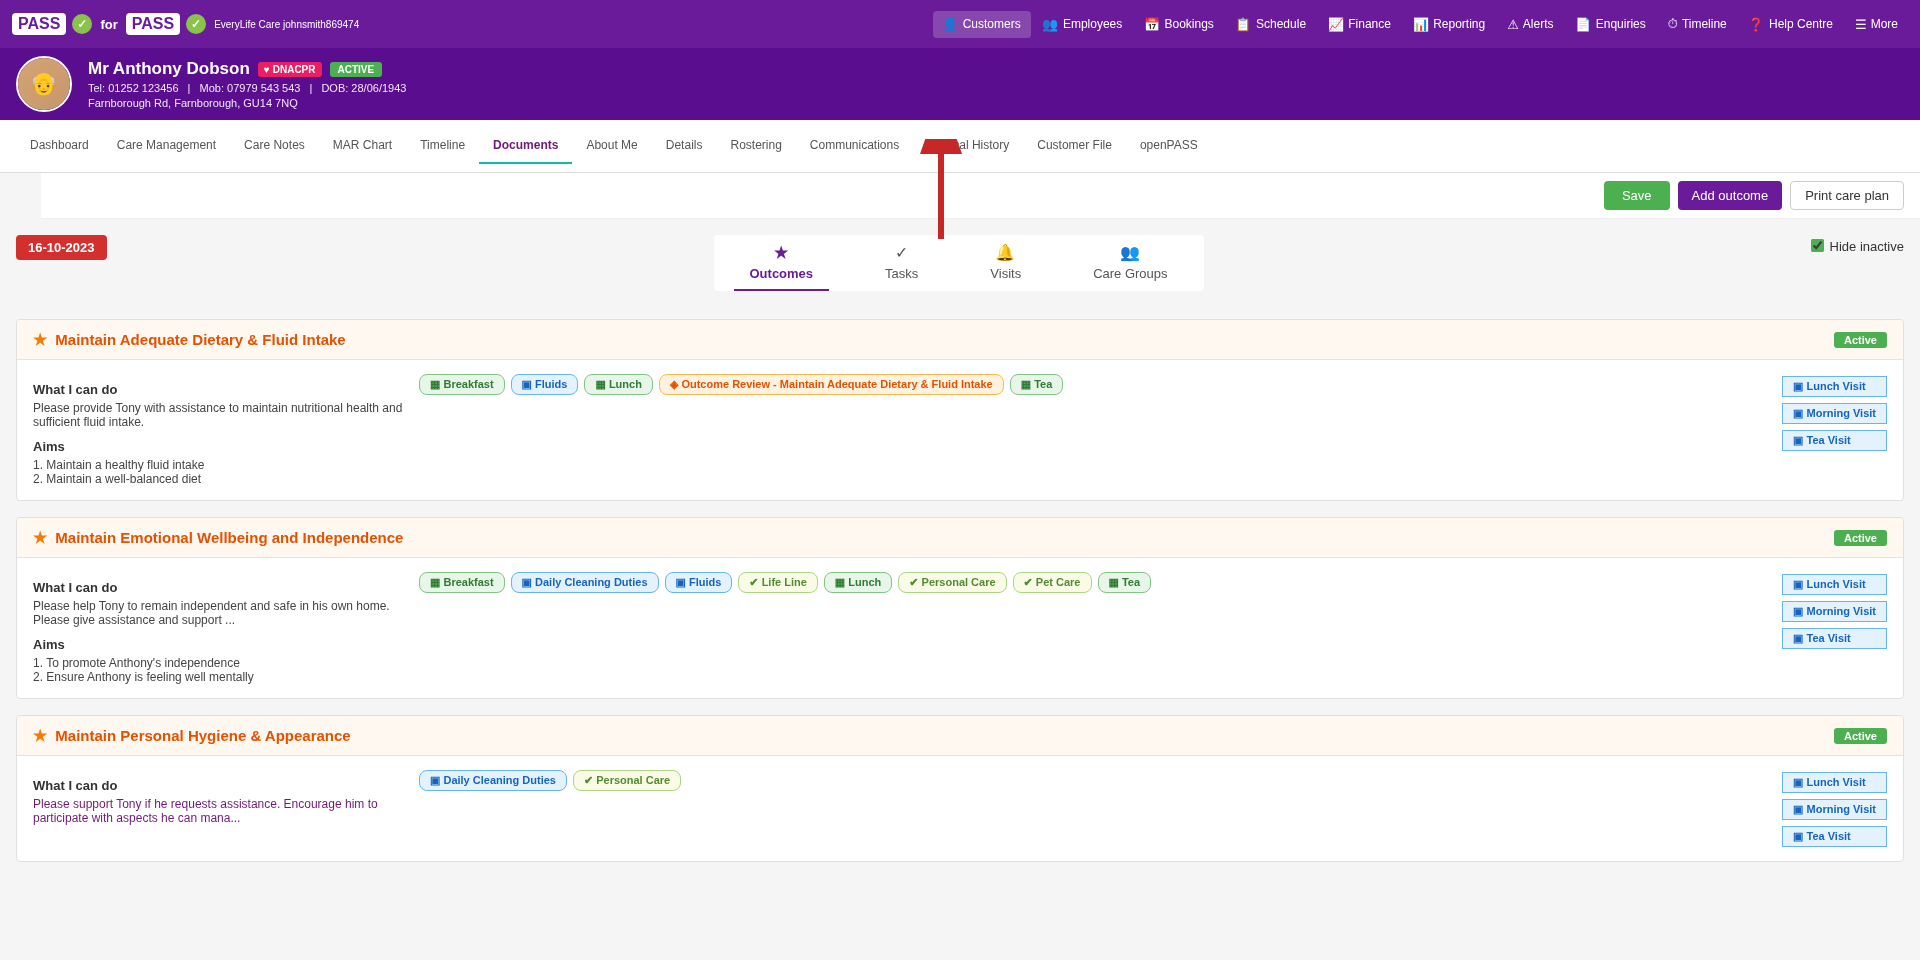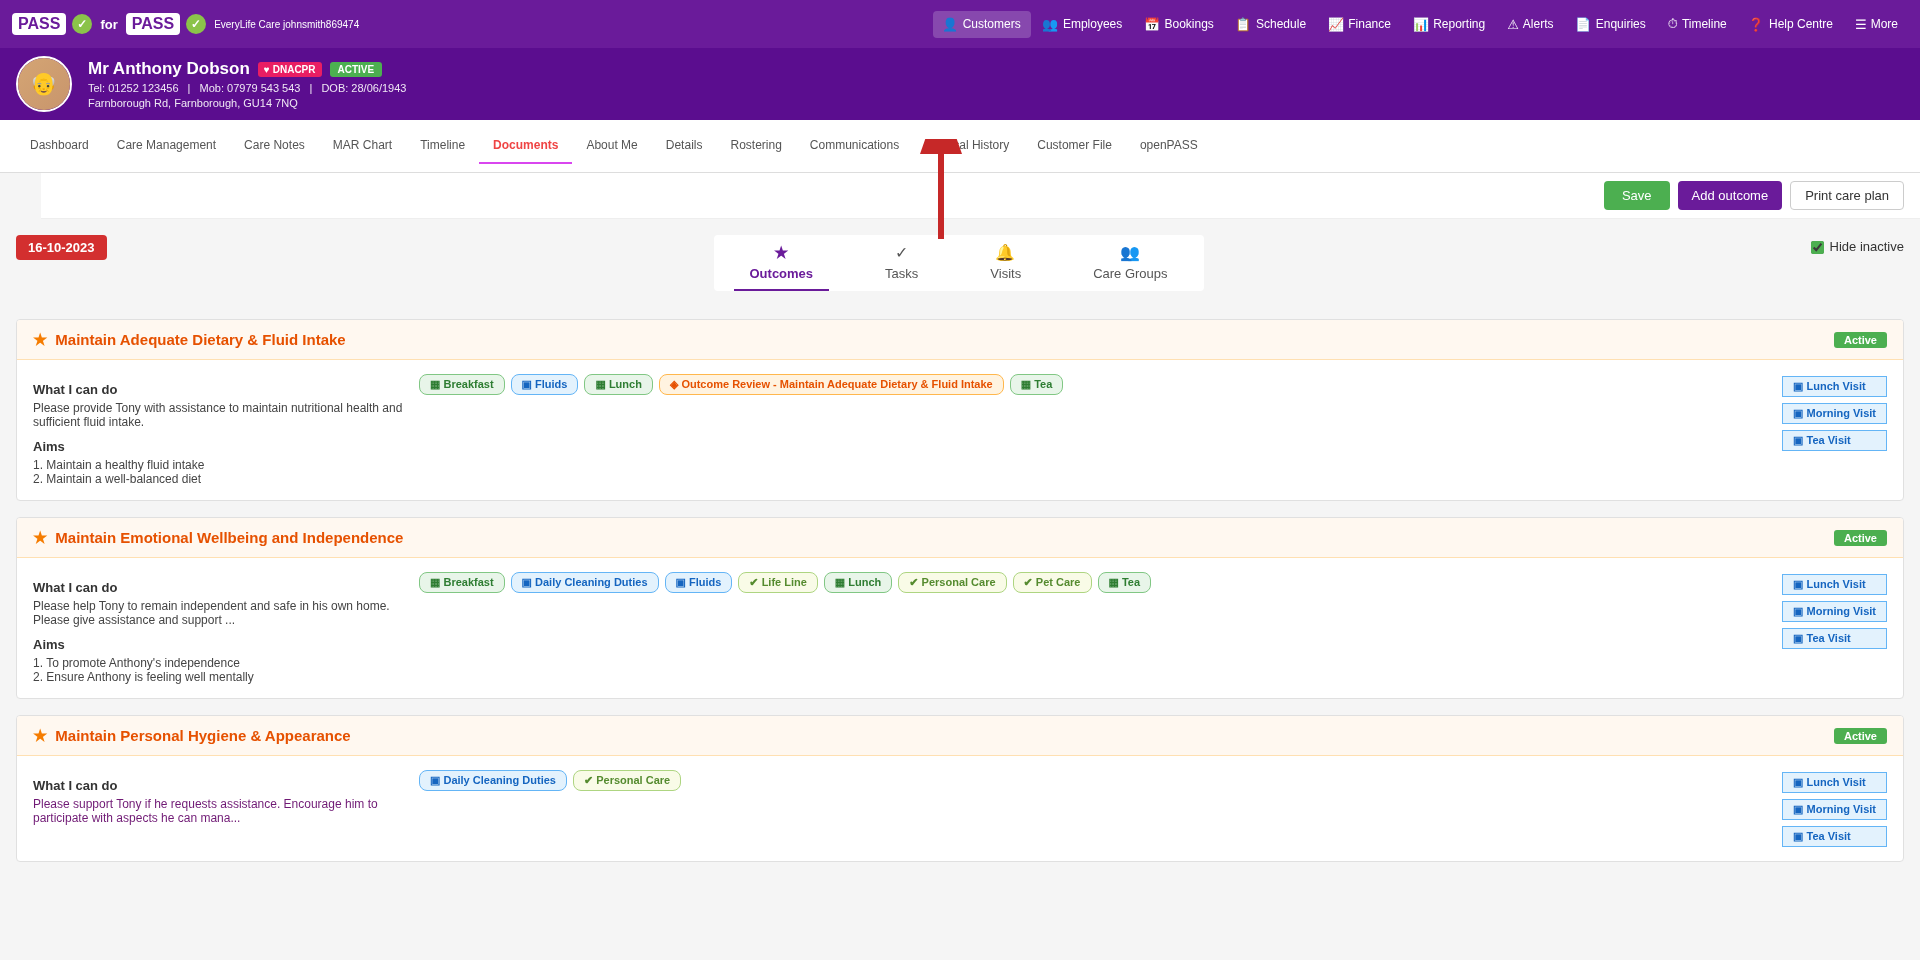--- a/index.html
+++ b/index.html
@@ -115,21 +115,21 @@
       gap: 0;
     }
     .sec-nav-item {
       padding: 10px 14px;
       font-size: 12px;
       color: #555;
       cursor: pointer;
       border-bottom: 2px solid transparent;
       white-space: nowrap;
     }
-    .sec-nav-item.active { color: #ef4444; border-bottom: 2px solid #d946ef; font-weight: 600; }
+    .sec-nav-item.active { color: #701a75; border-bottom: 2px solid #14b8a6; font-weight: 600; }
 
     
     .action-bar {
       background: white;
       display: flex;
       justify-content: flex-end;
       padding: 8px 16px;
       gap: 8px;
       border-bottom: 1px solid #eee;
       margin-left: 41px;
@@ -423,21 +423,21 @@
           <span class="tab-icon">🔔</span>
           <span>Visits</span>
         </div>
         <div class="tab-item">
           <span class="tab-icon">👥</span>
           <span>Care Groups</span>
         </div>
       </div>
     </div>
 
-    <div style="display:flex; align-items:flex-end; gap:6px; padding-top:4px;">
+    <div style="display:flex; align-items:flex-start; gap:6px; padding-top:4px;">
       <input type="checkbox" checked="" class="cb" style="">
       <span>Hide inactive</span>
     </div>
   </div>
 
   <div style="position:relative; height:0;">
     <div style="position:absolute; left:900px; top:-180px; display:flex; flex-direction:column; align-items:center; pointer-events:none;">
       <svg width="50" height="100" viewBox="0 0 50 100">
         <defs>
           <marker id="arrowhead" markerWidth="10" markerHeight="7" refX="0" refY="3.5" orient="auto">

